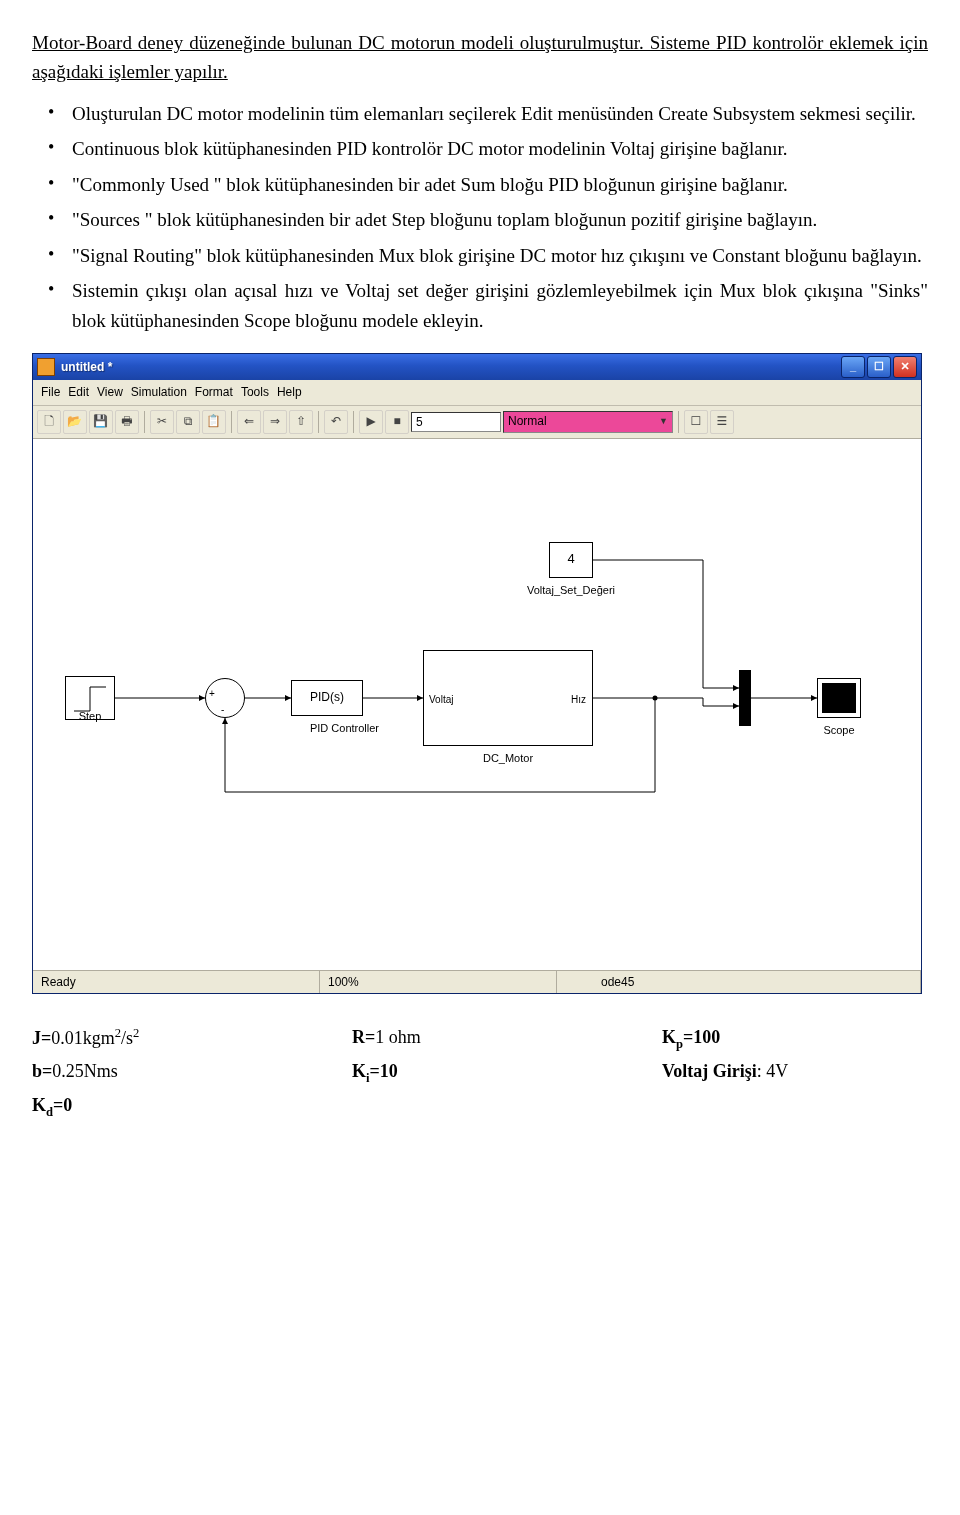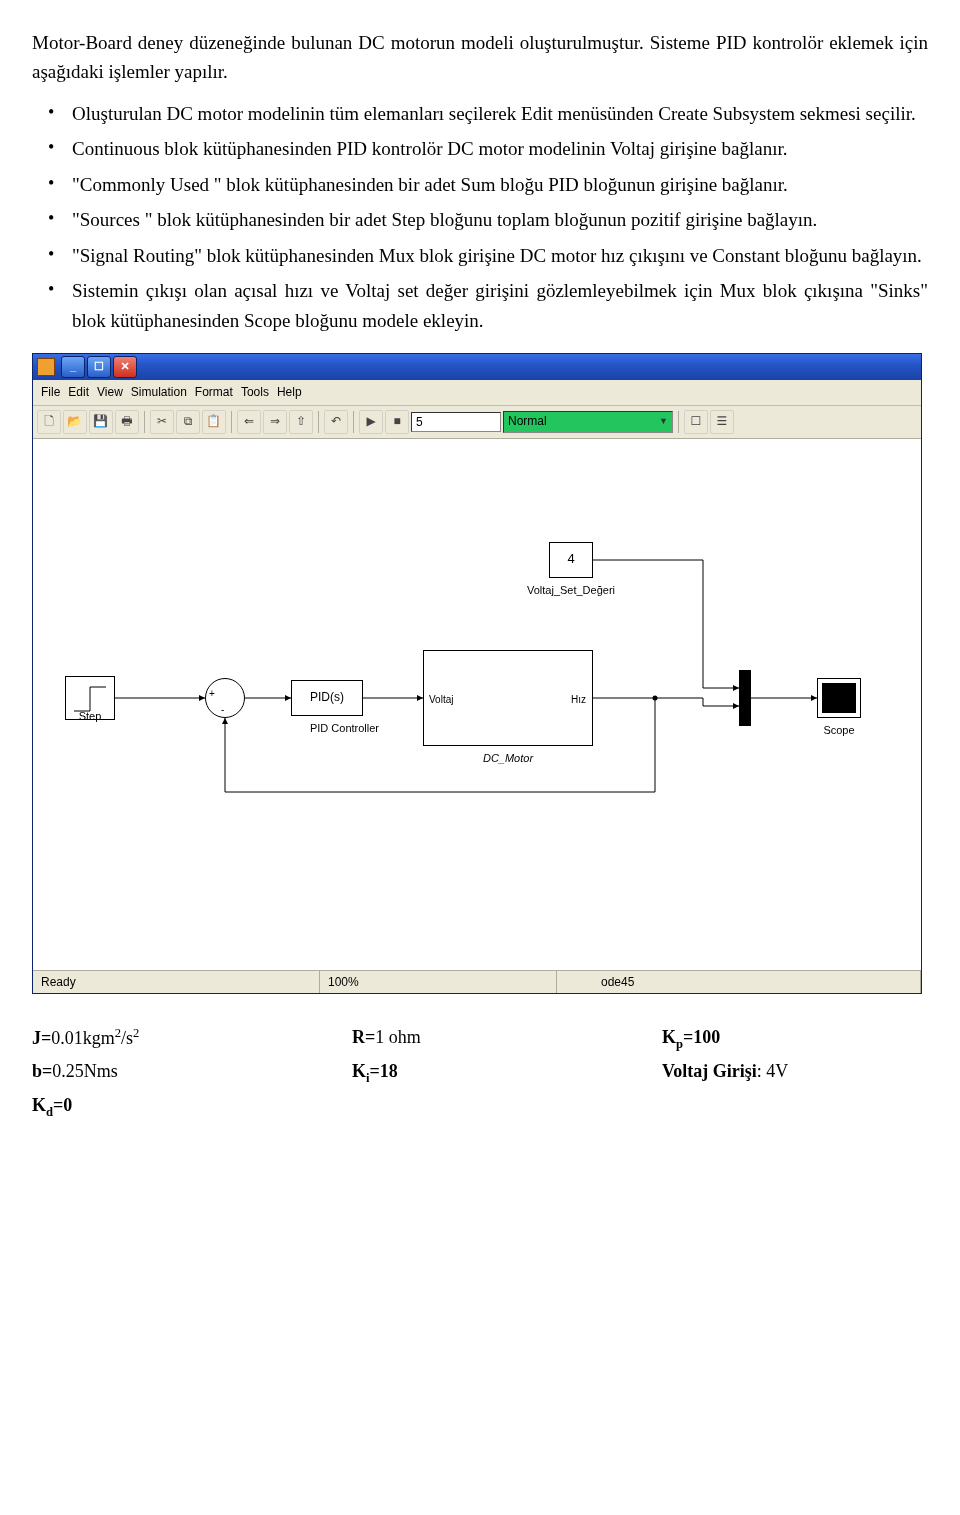--- a/index.html
+++ b/index.html
@@ -6,21 +6,21 @@
     margin: 0;
     padding: 28px 32px;
     font-family: "Times New Roman", Times, serif;
     font-size: 19px;
     line-height: 1.55;
     color: #000;
     background: #fff;
     width: 960px;
     box-sizing: border-box;
   }
-  .para { margin: 0 0 12px; text-align: justify; }
+  .para { margin: 0 0 12px; text-align: justify; text-decoration: underline; }
   ul.bullets {
     list-style: none;
     padding: 0;
     margin: 4px 0 14px 0;
   }
   ul.bullets li {
     position: relative;
     padding-left: 40px;
     margin: 6px 0;
     text-align: justify;
@@ -99,21 +99,21 @@
     border-radius: 2px;
   }
   .tsep { width: 1px; height: 22px; background: #b0ac9e; margin: 0 3px; }
   .tinput {
     height: 20px; width: 90px;
     border: 1px inset #888; background: #fff;
     font-size: 12px; padding: 0 4px; box-sizing: border-box;
   }
   .tdrop {
     height: 22px; width: 170px;
-    border: 1px inset #888; background: #22c55e;
+    border: 1px inset #888; background: #ec4899;
     display: flex; align-items: center; justify-content: space-between;
     padding: 0 4px; box-sizing: border-box;
   }
   .caret { font-size: 9px; color: #333; }
   .spacer { flex: 1; }
 
   .canvas {
     position: relative;
     background: #fff;
     height: 530px;
@@ -188,20 +188,21 @@
   <li>"Commonly Used " blok kütüphanesinden bir adet Sum bloğu PID bloğunun girişine bağlanır.</li>
   <li>"Sources " blok kütüphanesinden bir adet Step bloğunu toplam bloğunun pozitif girişine bağlayın.</li>
   <li>"Signal Routing" blok kütüphanesinden Mux blok girişine DC motor hız çıkışını ve Constant bloğunu bağlayın.</li>
   <li>Sistemin çıkışı olan açısal hızı ve Voltaj set değer girişini gözlemleyebilmek için Mux blok çıkışına "Sinks" blok kütüphanesinden Scope bloğunu modele ekleyin.</li>
 </ul>
 
 <div class="simwin">
 
   <div class="titlebar">
     <div class="appicon"></div>
+    <div class="title-text">untitled *</div>
     <div class="winbtns">
       <div class="winbtn">_</div>
       <div class="winbtn">☐</div>
       <div class="winbtn close">✕</div>
     </div>
   </div>
 
   <div class="menubar">
     <span>File</span>
     <span>Edit</span>
@@ -277,21 +278,21 @@
     <div class="blk sum-circle" style="left:172px; top:238px; width:40px; height:40px;"></div>
     <div class="port-lbl" style="left:176px; top:246px;">+</div>
     <div class="port-lbl" style="left:188px; top:262px;">-</div>
 
     <div class="blk" style="left:258px; top:240px; width:72px; height:36px; display:flex;align-items:center;justify-content:center;font-size:12px;">PID(s)</div>
     <div class="lbl" style="left:246px; top:280px; width:100px;text-align:right;">PID Controller</div>
 
     <div class="blk" style="left:390px; top:210px; width:170px; height:96px;"></div>
     <div class="port-lbl" style="left:396px; top:252px;">Voltaj</div>
     <div class="port-lbl" style="left:538px; top:252px;">Hız</div>
-    <div class="lbl" style="left:390px; top:310px; width:170px;font-style:italic;">DC_Motor</div>
+    <div class="lbl" style="left:390px; top:310px; width:170px;">DC_Motor</div>
 
     <div class="blk" style="left:516px; top:102px; width:44px; height:36px; display:flex;align-items:center;justify-content:center;font-size:13px;">4</div>
     <div class="lbl" style="left:478px; top:142px; width:120px;">Voltaj_Set_Değeri</div>
 
     <div class="blk mux" style="left:706px; top:230px; width:12px; height:56px;"></div>
 
     <div class="blk" style="left:784px; top:238px; width:44px; height:40px;">
       <div class="scope-inner"></div>
     </div>
     <div class="lbl" style="left:776px; top:282px; width:60px;">Scope</div>
@@ -313,21 +314,21 @@
     <span class="b">R=</span><span class="spark">1 ohm</span>
   </div>
   <div>
     <span class="b">K</span><sub class="b">p</sub><span class="b">=100</span>
   </div>
 
   <div>
     <span class="b">b=</span><span class="spark">0.25Nms</span>
   </div>
   <div>
-    <span class="b">K</span><sub class="b">i</sub><span class="b">=18</span>
+    <span class="b">K</span><sub class="b">i</sub><span class="b">=10</span>
   </div>
 
   <div>
     <span class="b">Voltaj Girişi</span><span class="spark">: 4V</span>
   </div>
   <div>
     <span class="b">K</span><sub class="b">d</sub><span class="b">=0</span>
   </div>
 </div>
 

